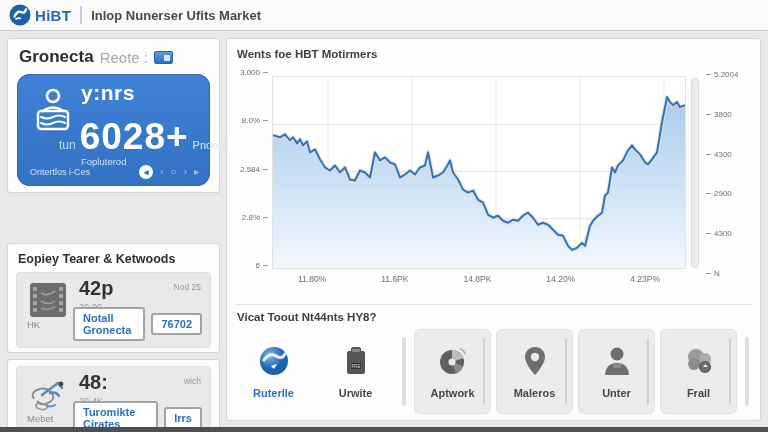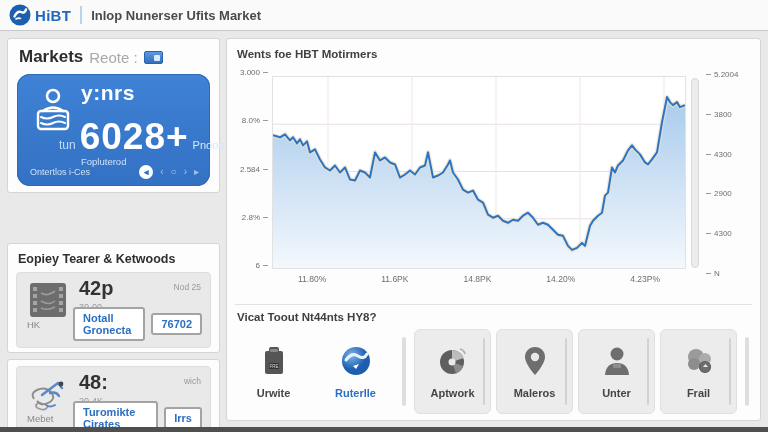--- a/index.html
+++ b/index.html
@@ -113,21 +113,21 @@
     <div class="hdr-div"></div>
     <span class="hdr-title">Inlop Nunerser Ufits Market</span>
   </header>
 
   <div class="content">
 
     <aside class="col-left">
 
       <section class="panel p-markets">
         <div class="m-head">
-          <span class="m-title">Markets</span>
+          <span class="m-title">Gronecta</span>
           <span class="m-sub">Reote :</span>
           <span class="mini-thumb"></span>
         </div>
         <div class="blue-card">
           <svg class="bc-icon" width="44" height="46" viewBox="0 0 44 46">
             <circle cx="23" cy="9" r="6" fill="none" stroke="#fff" stroke-width="2.6"></circle>
             <path d="M13 24 q10 -7 20 0" fill="none" stroke="#fff" stroke-width="2.6" stroke-linecap="round"></path>
             <rect x="8" y="24" width="30" height="18" rx="3" fill="none" stroke="#fff" stroke-width="2.4"></rect>
             <path d="M11 30 q6 3 12 0 q6 -3 12 0" fill="none" stroke="#fff" stroke-width="2" stroke-linecap="round"></path>
             <path d="M11 36 q6 3 12 0 q6 -3 12 0" fill="none" stroke="#fff" stroke-width="2" stroke-linecap="round"></path>
@@ -249,44 +249,44 @@
             <span class="tick x">11.6PK</span>
             <span class="tick x">14.8PK</span>
             <span class="tick x">14.20%</span>
             <span class="tick x">4.23P%</span>
           </div>
       </div>
 
       <div class="divider"></div>
       <div class="act-title">Vicat Toout Nt44nts HY8?</div>
       <div class="actions" id="actionsRow">
-          <div class="action-item">
-            <span><svg width="34" height="34" viewBox="0 0 34 34">
-                <rect x="8" y="7" width="18" height="23" rx="2" fill="#555"></rect>
-                <rect x="12" y="3" width="10" height="7" rx="2" fill="#555"></rect>
-                <rect x="13" y="5" width="8" height="3" rx="1" fill="#888"></rect>
-                <rect x="12" y="19" width="10" height="6" fill="#333"></rect>
-                <text x="17" y="24" font-size="4.5" fill="#ddd" text-anchor="middle" font-family="Liberation Sans, sans-serif">FRE</text>
-              </svg></span>
-            <div class="ai-label">Urwite</div>
-          </div>
           <div class="action-item hl">
             <span><svg width="34" height="34" viewBox="0 0 34 34">
                 <defs>
                   <radialGradient id="gb" cx="35%" cy="30%">
                     <stop offset="0" stop-color="#7db4e8"></stop>
                     <stop offset="1" stop-color="#1d5fae"></stop>
                   </radialGradient>
                 </defs>
                 <circle cx="17" cy="17" r="14" fill="url(#gb)"></circle>
                 <path d="M7 16 q6 -8 12 -4 q6 4 9 -2" fill="none" stroke="#e8f2fc" stroke-width="3" stroke-linecap="round"></path>
                 <path d="M14 22 l6 -2 -3 5 z" fill="#fff"></path>
               </svg></span>
             <div class="ai-label">Ruterlle</div>
           </div>
+          <div class="action-item">
+            <span><svg width="34" height="34" viewBox="0 0 34 34">
+                <rect x="8" y="7" width="18" height="23" rx="2" fill="#555"></rect>
+                <rect x="12" y="3" width="10" height="7" rx="2" fill="#555"></rect>
+                <rect x="13" y="5" width="8" height="3" rx="1" fill="#888"></rect>
+                <rect x="12" y="19" width="10" height="6" fill="#333"></rect>
+                <text x="17" y="24" font-size="4.5" fill="#ddd" text-anchor="middle" font-family="Liberation Sans, sans-serif">FRE</text>
+              </svg></span>
+            <div class="ai-label">Urwite</div>
+          </div>
           <div class="vsep"></div>
           <div class="action-item boxed">
             <span><svg width="34" height="34" viewBox="0 0 34 34">
                 <circle cx="16" cy="18" r="12" fill="#5f5f5f"></circle>
                 <path d="M16 18 L16 6 A12 12 0 0 1 27.4 14 Z" fill="#bdbdbd"></path>
                 <path d="M16 18 L27 22 A12 12 0 0 1 20 29.4 Z" fill="#8b8b8b"></path>
                 <circle cx="16" cy="18" r="3.5" fill="#e9e9e9"></circle>
                 <path d="M24 5 q4 1 5 5" fill="none" stroke="#aaa" stroke-width="1.5"></path>
               </svg></span>
             <div class="ai-label">Aptwork</div>

